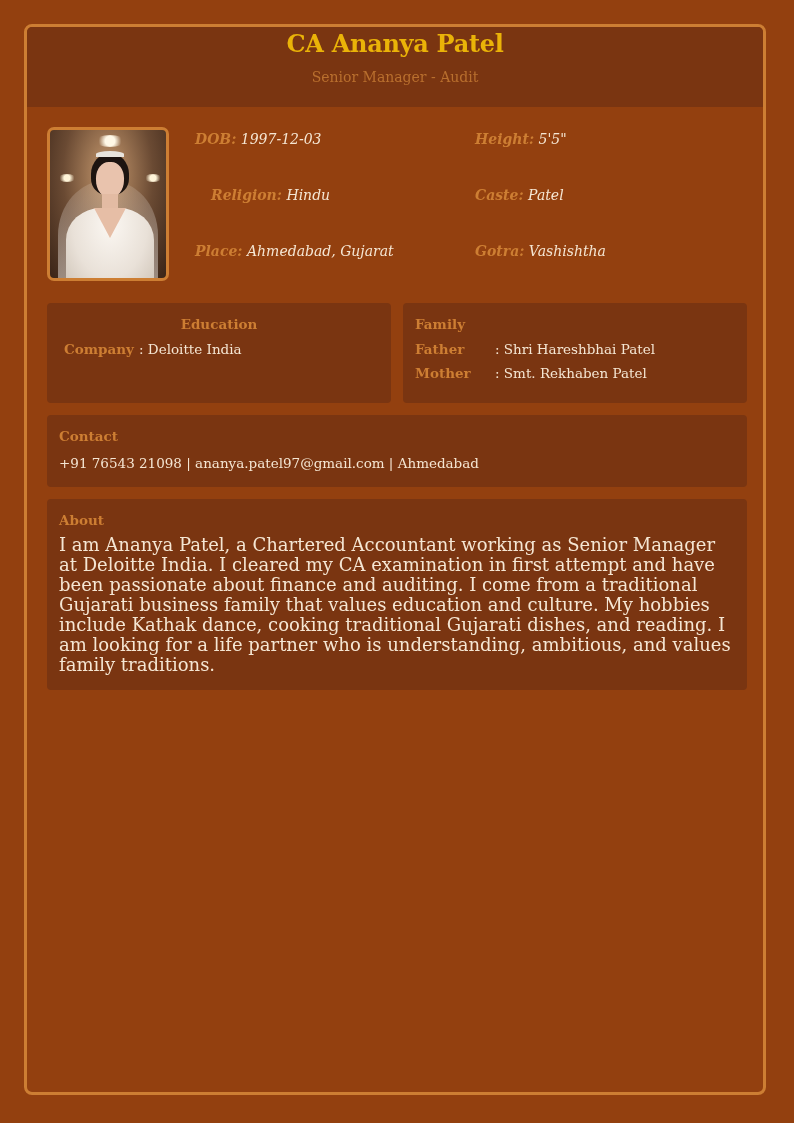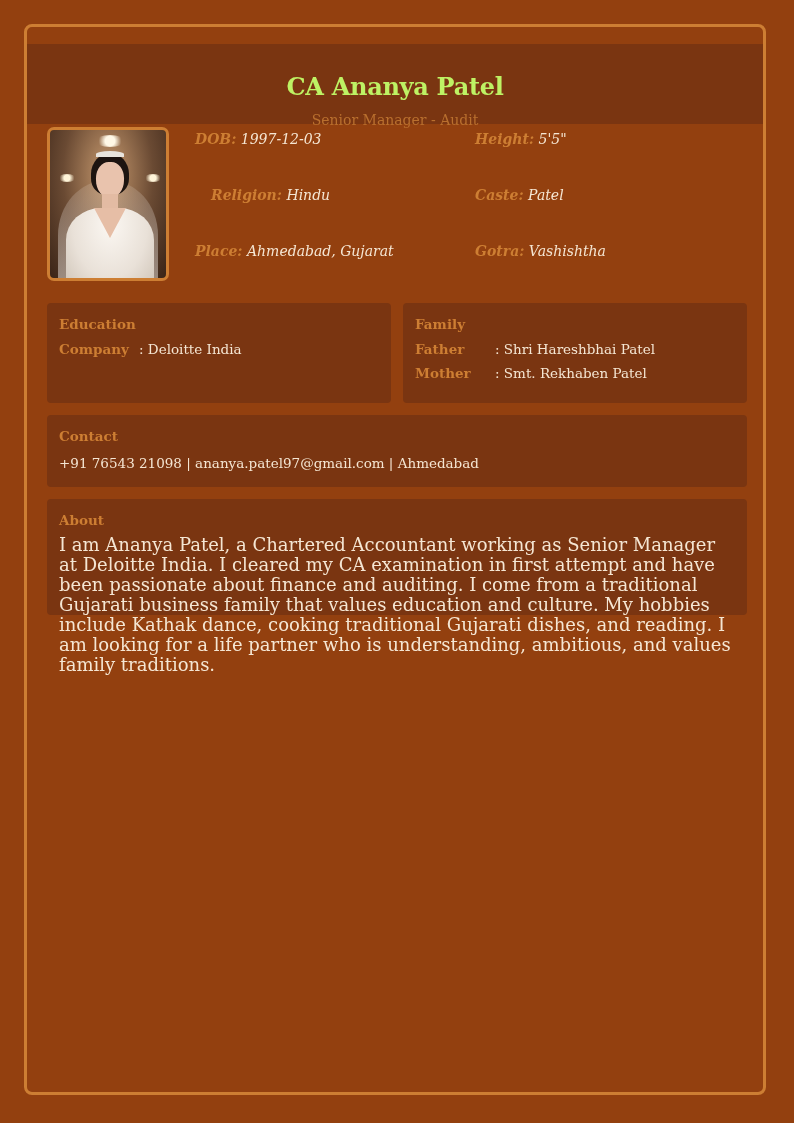--- a/index.html
+++ b/index.html
@@ -9,23 +9,22 @@
   }
   .page {
     position:absolute; left:24px; top:24px; width:742px; height:1071px;
     border:3px solid #cd7e33; border-radius:8px; box-sizing:border-box;
     overflow:hidden;
   }
   .header {
     background:#7a3511; height:80px; text-align:center;
   }
   .name {
-    color:#bef264; font-weight:bold; font-size:24px; padding-top:28px; line-height:30px;
+    color:#eab308; font-weight:bold; font-size:24px; padding-top:2px; line-height:30px;
     letter-spacing:-0.3px;
-    margin-top:17px;
   }
   .subtitle { color:#b96f2e; font-size:14px; line-height:20px; margin-top:8px; }
   .profile {
     position:absolute; left:20px; top:100px; width:700px; height:160px;
   }
   .photo {
     position:absolute; left:0; top:0; width:122px; height:154px;
     border:3px solid #cd7e33; border-radius:7px; box-sizing:border-box; overflow:hidden;
     background: radial-gradient(ellipse at 50% 30%, #c79a6f 0%, #6a4a33 55%, #3a2417 100%);
   }
@@ -105,21 +104,21 @@
         <span class="lbl">Place:</span>
         <span>Ahmedabad, Gujarat</span>
       </div>
       <div class="info-item" style="left:280px;top:115px;">
         <span class="lbl">Gotra:</span>
         <span>Vashishtha</span>
       </div>
     </div>
   </div>
 
-  <div class="card" style="left:20px;top:276px;width:344px;height:100px;">
+  <div class="card" style="left:20px;top:276px;width:344px;height:100px;text-align:center;">
     <div class="card-title">Education</div>
     <div style="margin-top:4px;">
       <div class="row">
         <span class="k">Company</span>
         <span>: Deloitte India</span>
       </div>
     </div>
   </div>
 
   <div class="card" style="left:376px;top:276px;width:344px;height:100px;">
@@ -134,17 +133,17 @@
         <span>: Smt. Rekhaben Patel</span>
       </div>
     </div>
   </div>
 
   <div class="card" style="left:20px;top:388px;width:700px;height:72px;">
     <div class="card-title">Contact</div>
     <div class="card-text" style="margin-top:8px;">+91 76543 21098 | ananya.patel97@gmail.com | Ahmedabad</div>
   </div>
 
-  <div class="card" style="left:20px;top:472px;width:700px;height:116px;">
+  <div class="card" style="left:20px;top:472px;width:700px;height:191px;">
     <div class="card-title">About</div>
     <div class="about-text">I am Ananya Patel, a Chartered Accountant working as Senior Manager at Deloitte India. I cleared my CA examination in first attempt and have been passionate about finance and auditing. I come from a traditional Gujarati business family that values education and culture. My hobbies include Kathak dance, cooking traditional Gujarati dishes, and reading. I am looking for a life partner who is understanding, ambitious, and values family traditions.</div>
   </div>
 </div>
 
 </body></html>

